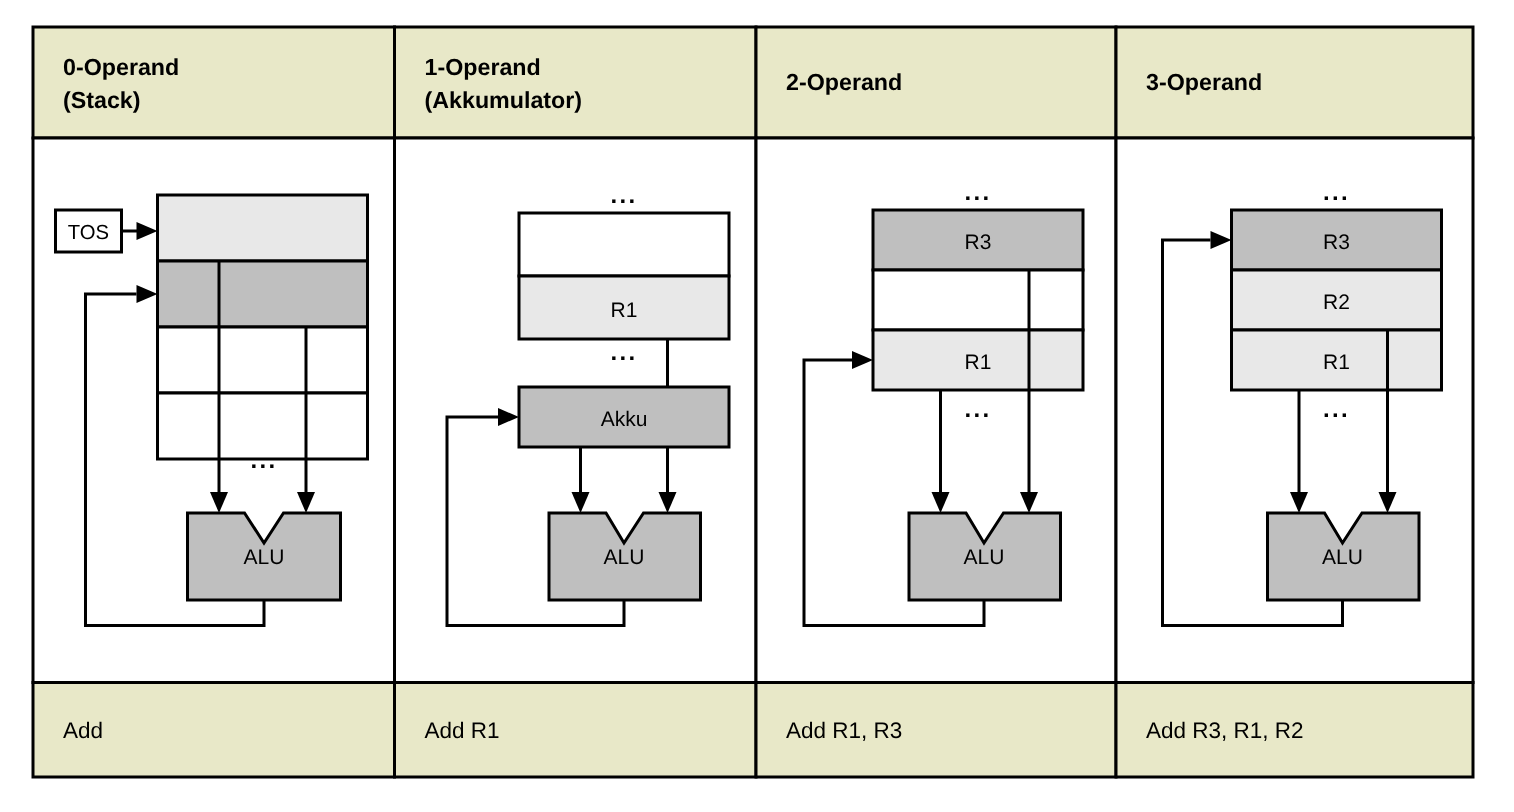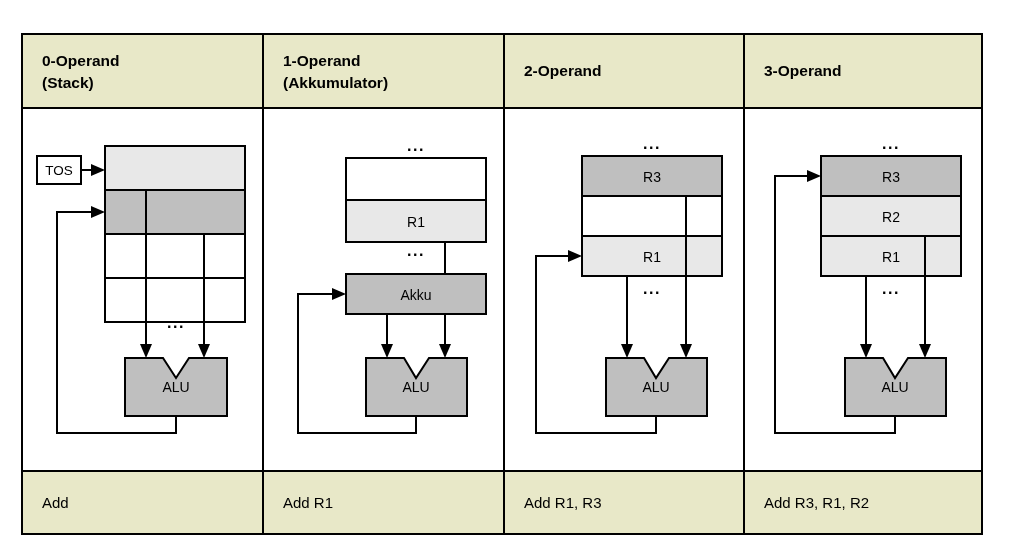--- a/index.html
+++ b/index.html
@@ -1,17 +1,17 @@
 <!DOCTYPE html>
 <html><head>
 <meta charset="utf-8">
 <style>
   html,body{margin:0;padding:0;background:#ffffff;}
   body{width:1009px;height:541px;font-family:"Liberation Sans",sans-serif;overflow:hidden;}
-  #stage{position:relative;width:1009px;height:517px;margin-top:16px;}
+  #stage{position:relative;width:1009px;height:517px;}
   svg{display:block;}
   .hdr-txt{font-family:"Liberation Sans",sans-serif;font-size:15.5px;font-weight:bold;fill:#000;}
   .instr-txt{font-family:"Liberation Sans",sans-serif;font-size:15px;fill:#000;}
   .cell-txt{font-family:"Liberation Sans",sans-serif;font-size:14px;fill:#000;text-anchor:middle;}
   .tos-txt{font-family:"Liberation Sans",sans-serif;font-size:13.5px;fill:#000;text-anchor:middle;}
   .alu-txt{font-family:"Liberation Sans",sans-serif;font-size:14px;fill:#000;text-anchor:middle;}
   .ell-txt{font-family:"Liberation Sans",sans-serif;font-size:16px;font-weight:bold;fill:#000;text-anchor:middle;letter-spacing:1.5px;}
 </style>
 </head>
 <body>

